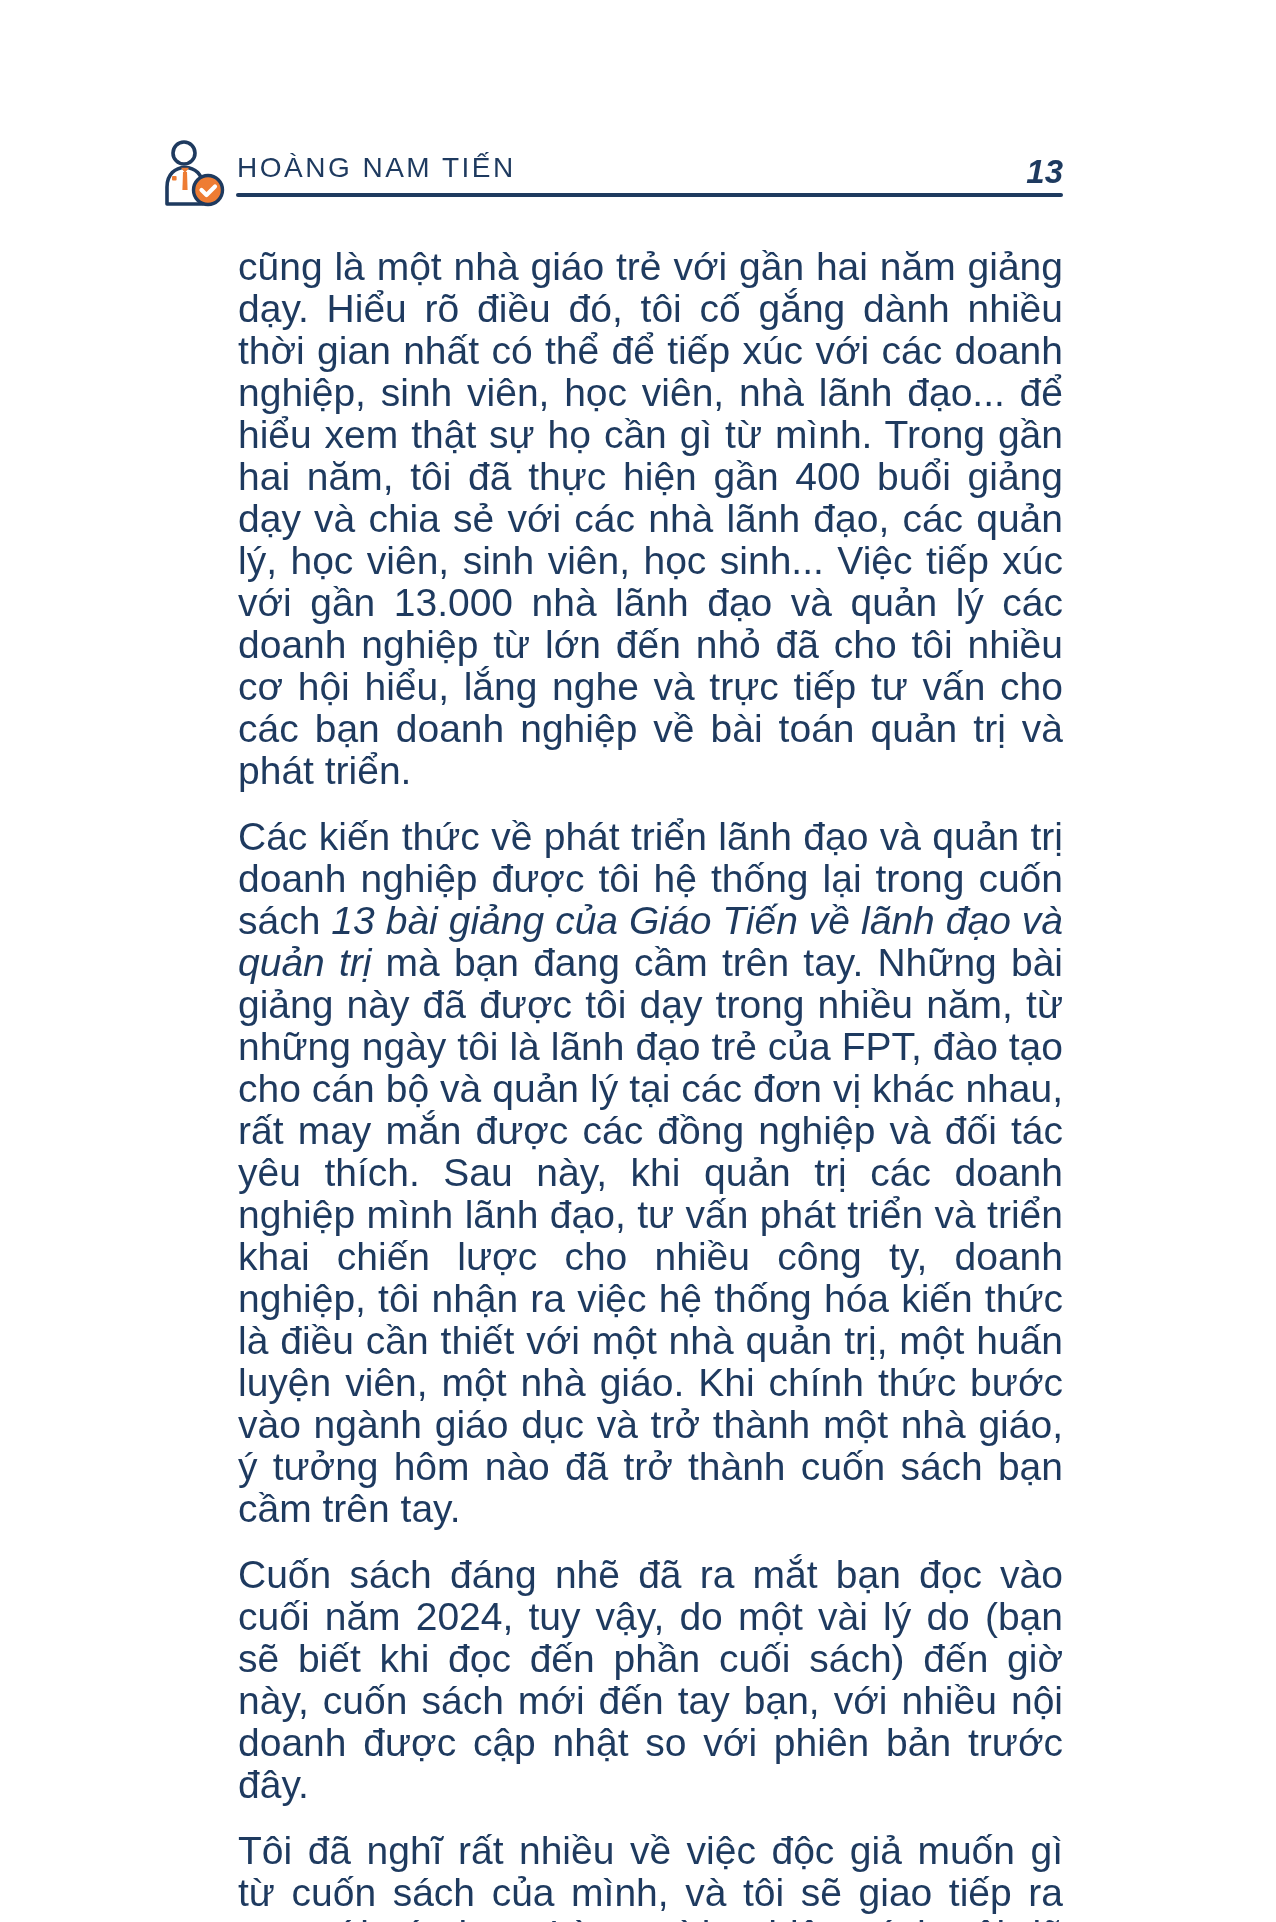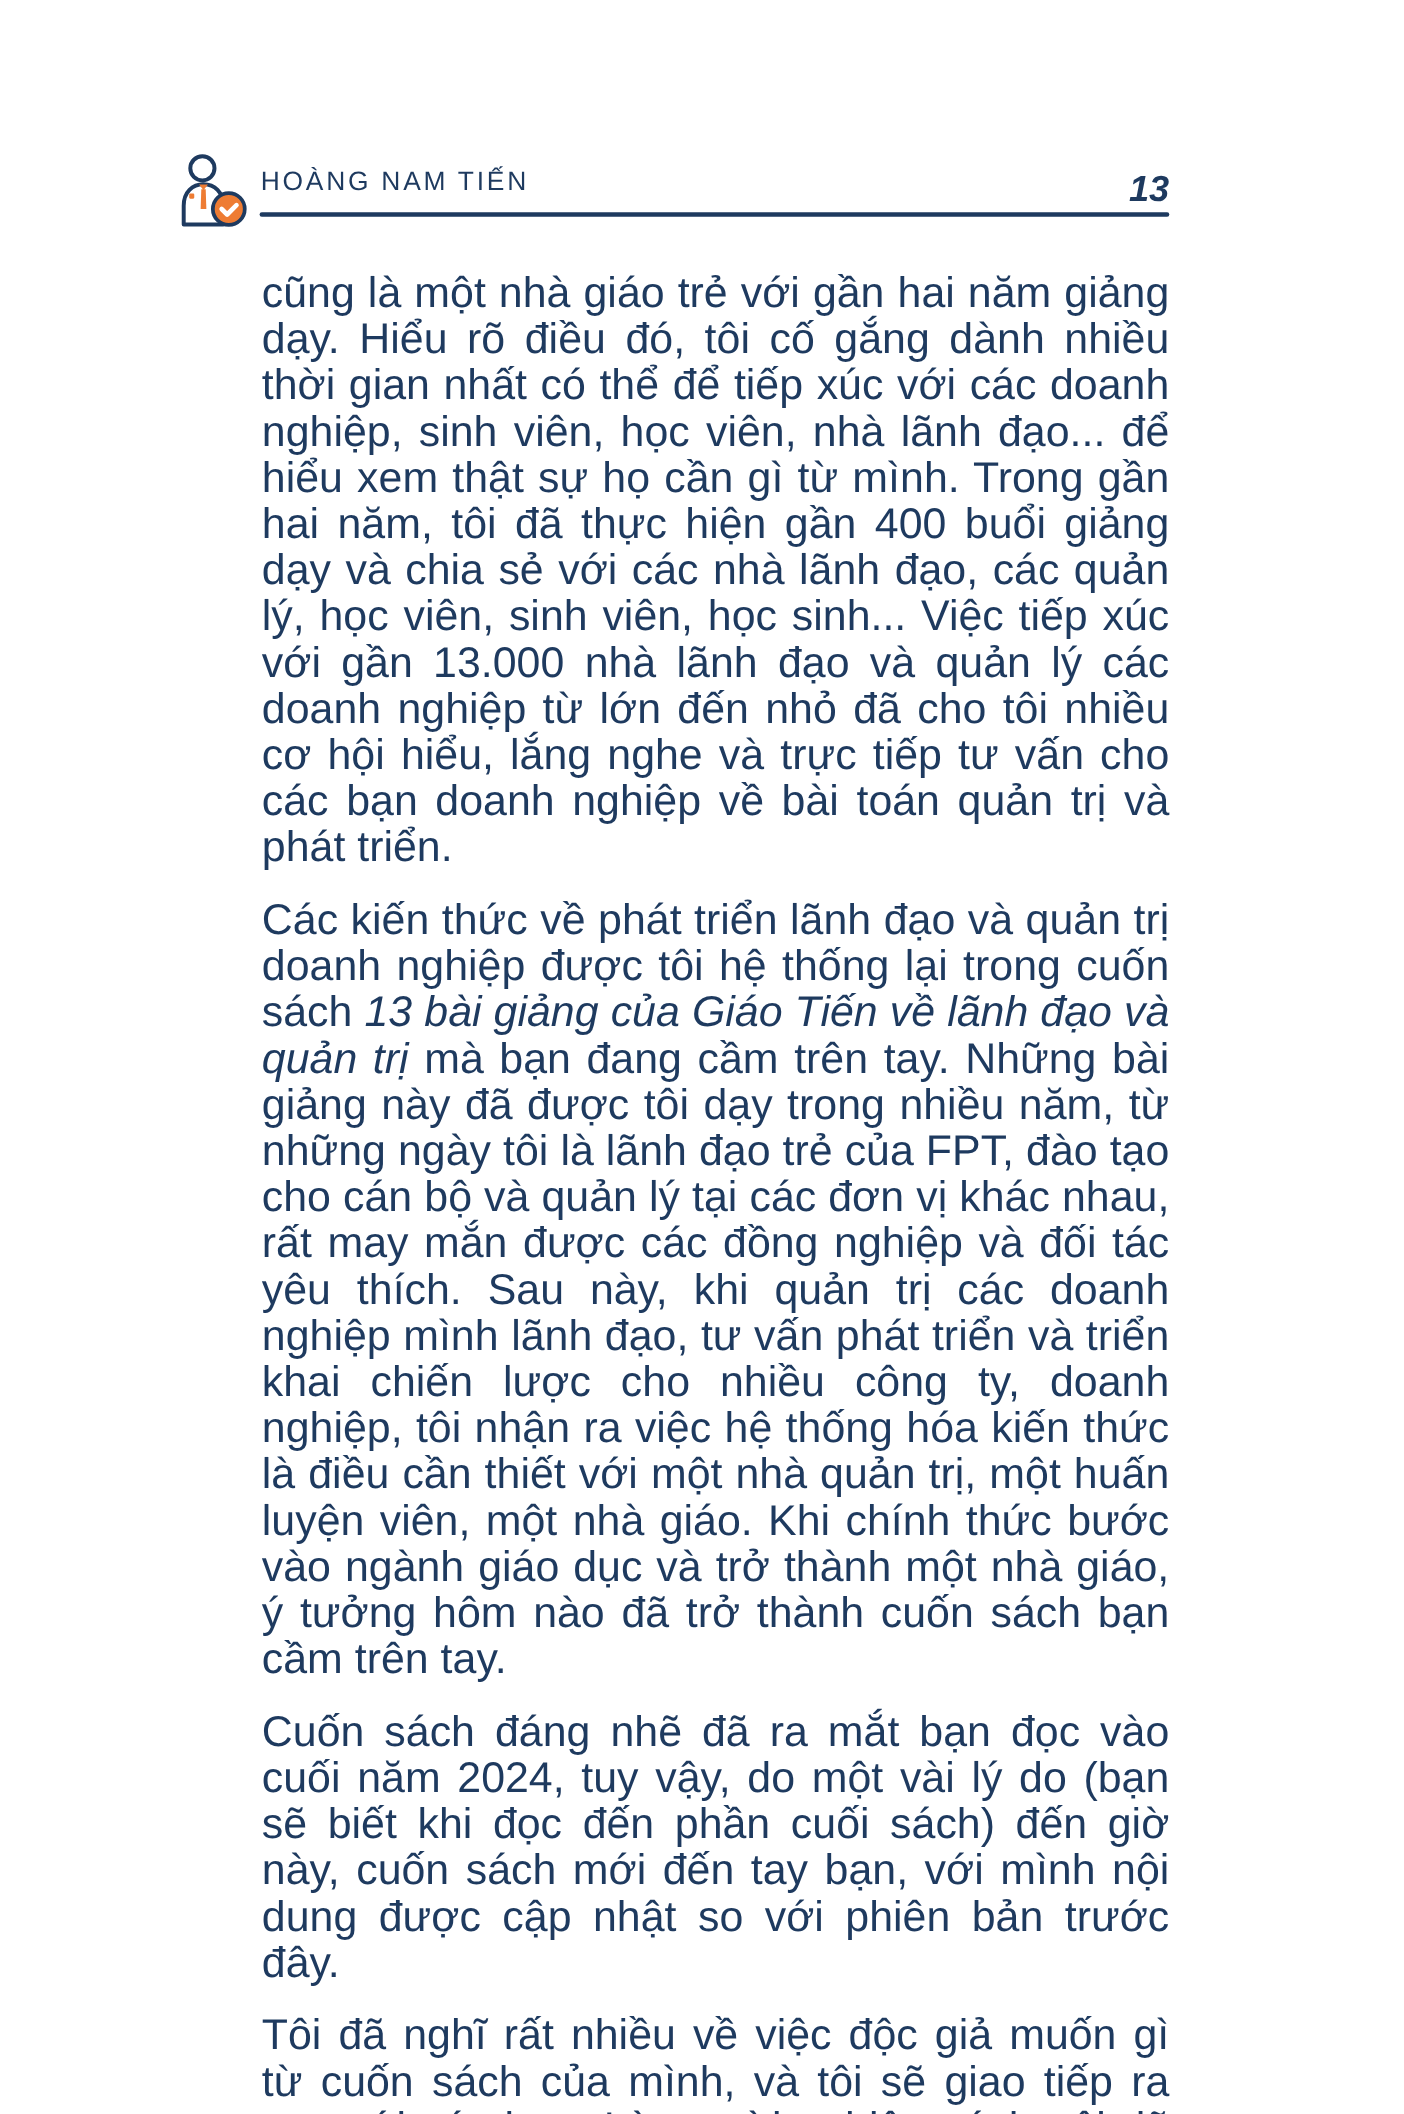--- a/index.html
+++ b/index.html
@@ -7,21 +7,21 @@
     position:relative;
     width:1276px;height:1922px;
     margin:0 auto;
     background:var(--page-bg,#ffffff);
     font-family:"Liberation Sans","DejaVu Sans",sans-serif;
     overflow:hidden;
   }
   .logo{position:absolute;left:163px;top:140px;width:64px;height:70px;}
   .author{
     position:absolute;left:237px;top:152px;
-    font-size:24px;letter-spacing:2.5px;font-weight:500;
+    font-size:28px;letter-spacing:2.5px;font-weight:500;
     color:var(--navy,#1e3a5f);
     white-space:nowrap;
   }
   .pagenum{
     position:absolute;right:213px;top:153px;
     font-size:33px;font-weight:bold;
     color:var(--navy,#1e3a5f);
     font-style:italic;
   }
   .rule{
@@ -65,17 +65,17 @@
     <div class="author">HOÀNG NAM TIẾN</div>
 
     <div class="pagenum">13</div>
 
     <div class="rule"></div>
   </header>
 
   <main class="body">
       <p><span>cũng là một nhà giáo trẻ với gần hai năm giảng dạy. Hiểu rõ điều đó, tôi cố gắng dành nhiều thời gian nhất có thể để tiếp xúc với các doanh nghiệp, sinh viên, học viên, nhà lãnh đạo... để hiểu xem thật sự họ cần gì từ mình. Trong gần hai năm, tôi đã thực hiện gần 400 buổi giảng dạy và chia sẻ với các nhà lãnh đạo, các quản lý, học viên, sinh viên, học sinh... Việc tiếp xúc với gần 13.000 nhà lãnh đạo và quản lý các doanh nghiệp từ lớn đến nhỏ đã cho tôi nhiều cơ hội hiểu, lắng nghe và trực tiếp tư vấn cho các bạn doanh nghiệp về bài toán quản trị và phát triển.</span></p>
       <p><span>Các kiến thức về phát triển lãnh đạo và quản trị doanh nghiệp được tôi hệ thống lại trong cuốn sách </span><span class="italic">13 bài giảng của Giáo Tiến về lãnh đạo và quản trị</span><span> mà bạn đang cầm trên tay. Những bài giảng này đã được tôi dạy trong nhiều năm, từ những ngày tôi là lãnh đạo trẻ của FPT, đào tạo cho cán bộ và quản lý tại các đơn vị khác nhau, rất may mắn được các đồng nghiệp và đối tác yêu thích. Sau này, khi quản trị các doanh nghiệp mình lãnh đạo, tư vấn phát triển và triển khai chiến lược cho nhiều công ty, doanh nghiệp, tôi nhận ra việc hệ thống hóa kiến thức là điều cần thiết với một nhà quản trị, một huấn luyện viên, một nhà giáo. Khi chính thức bước vào ngành giáo dục và trở thành một nhà giáo, ý tưởng hôm nào đã trở thành cuốn sách bạn cầm trên tay.</span></p>
-      <p><span>Cuốn sách đáng nhẽ đã ra mắt bạn đọc vào cuối năm 2024, tuy vậy, do một vài lý do (bạn sẽ biết khi đọc đến phần cuối sách) đến giờ này, cuốn sách mới đến tay bạn, với mình nội dung được cập nhật so với phiên bản trước đây.</span></p>
+      <p><span>Cuốn sách đáng nhẽ đã ra mắt bạn đọc vào cuối năm 2024, tuy vậy, do một vài lý do (bạn sẽ biết khi đọc đến phần cuối sách) đến giờ này, cuốn sách mới đến tay bạn, với nhiều nội doanh được cập nhật so với phiên bản trước đây.</span></p>
       <p><span>Tôi đã nghĩ rất nhiều về việc độc giả muốn gì từ cuốn sách của mình, và tôi sẽ giao tiếp ra sao với các bạn. Là người nghiện sách, tôi đã đọc hàng trăm cuốn sách cùng chủ đề về quản trị – lãnh đạo trên thế giới và trân trọng những đóng góp của họ. Tuy vậy, với kinh nghiệm làm việc và trò chuyện với độc giả Việt Nam, đặc biệt là các lãnh đạo và chủ doanh</span></p>
     </main>
 
 </div>
 
 </body></html>

